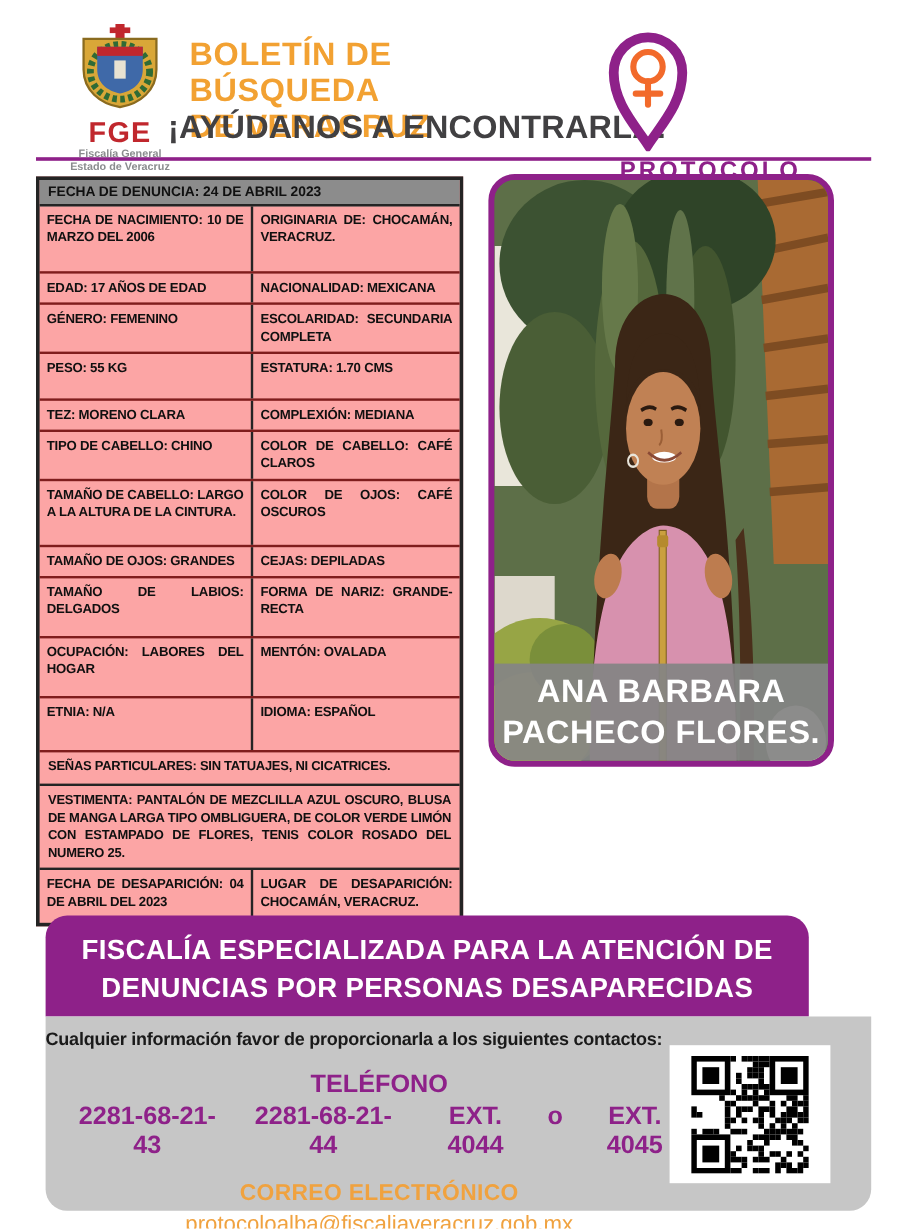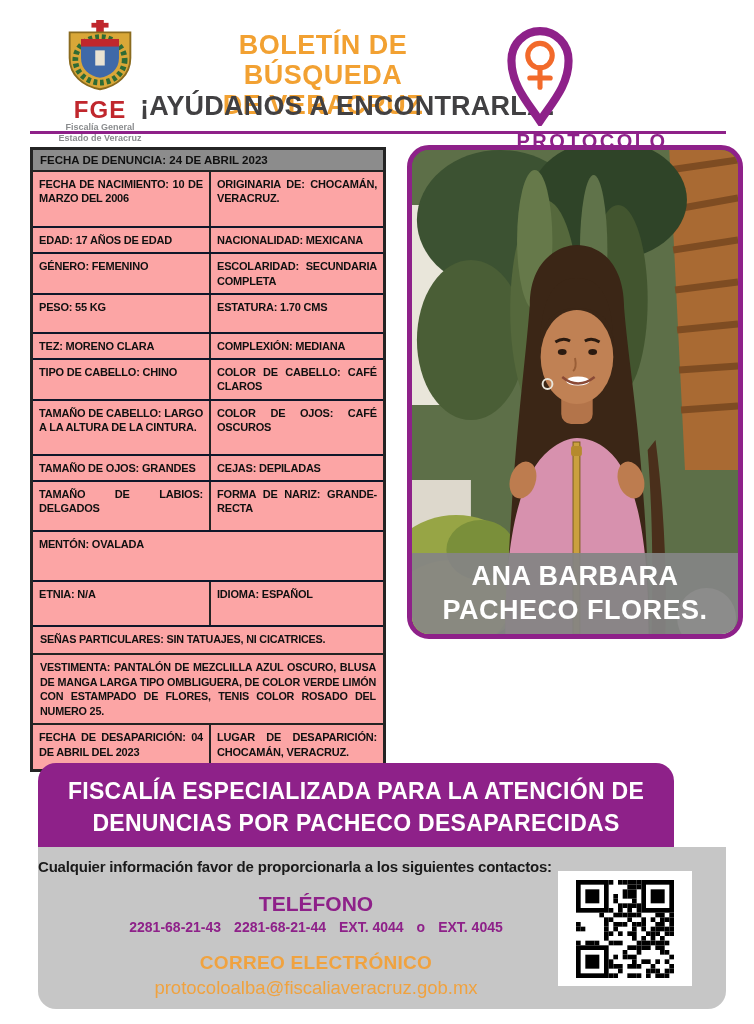--- a/index.html
+++ b/index.html
@@ -3,56 +3,56 @@
 <meta charset="utf-8">
 <style>
   * { margin:0; padding:0; box-sizing:border-box; }
   body { background:#ffffff; font-family:"Liberation Sans", sans-serif; }
   .page { position:relative; width:754px; height:1024px; background:#ffffff; overflow:hidden; }
 
   
   .fge-logo { position:absolute; left:50px; top:20px; width:100px; text-align:center; }
   .fge-acronym { color:#C0272D; font-weight:bold; font-size:24px; letter-spacing:1px; line-height:0.95; margin-top:1px; }
   .fge-org { color:#8a8c8e; font-size:9px; font-weight:bold; line-height:1.2; }
-  .title-block { position:absolute; left:158px; top:30px; width:330px; text-align:center; }
+  .title-block { position:absolute; left:158px; top:30px; width:330px; }
   .title-line { color:#F2A132; font-weight:bold; font-size:27px; line-height:1.12; letter-spacing:0.5px; }
   .subtitle { position:absolute; left:140px; top:91px; width:420px; color:#414042; font-weight:bold; font-size:27px; letter-spacing:0.2px; white-space:nowrap; }
   .alba-logo { position:absolute; left:502px; top:24px; display:flex; align-items:flex-start;flex-direction:column; }
   .alba-text { margin-left:5px; width:170px; text-align:center; }
   .alba-protocolo { color:#8E2189; font-weight:bold; font-size:20px; letter-spacing:2.5px; }
   .alba-pill { display:flex; align-items:stretch; border:3px solid #8E2189; border-radius:15px; background:#fff; overflow:hidden; width:152px; height:29px; margin:3px auto 2px auto; }
   .alba-word { flex:1; text-align:center; color:#F26A2B; font-weight:bold; font-size:18px; letter-spacing:4px; line-height:23px;margin-top:34px; }
   .alba-search { width:46px; background:#8E2189; border-radius:11px; display:flex; align-items:center; justify-content:center; }
   .alba-veracruz { color:#15803d; font-weight:bold; font-size:21px; letter-spacing:2.5px; }
   .alba-tagline { color:#3a3a3a; font-weight:bold; font-size:6.8px; letter-spacing:0.3px; margin-top:1px; }
   .header-rule { position:absolute; left:30px; top:131px; width:696px; height:3px; background:#8E2189; }
 
   
   .info-table { position:absolute; left:30px; top:147px; width:356px; border:3px solid #242424; background:#fca5a5; }
   .t-header { background:#8C8C8C; border-bottom:2px solid #242424; padding:3px 7px; font-size:11.5px; font-weight:bold; color:#101010; min-height:22px; display:flex; align-items:center; }
-  .t-row { display:flex; border-bottom:2px solid #0f172a; align-items:stretch; }
+  .t-row { display:flex; border-bottom:2px solid #7f1d1d; align-items:stretch; }
   .t-row.last { border-bottom:none; }
   .t-cell { padding:5px 6px; font-size:11px; font-weight:bold; color:#101010; line-height:1.3; text-align:justify; letter-spacing:-0.2px; }
   .t-left { width:178px; border-right:2px solid #242424; }
   .t-right { flex:1; }
   .t-full { padding:5px 7px; font-size:10.8px; font-weight:bold; color:#101010; line-height:1.35; border-bottom:2px solid #242424; text-align:justify; letter-spacing:-0.2px; }
 
   
-  .photo-frame { position:absolute; left:407px; top:145px; width:336px; height:494px; border:5px solid #8E2189; border-radius:22px; overflow:hidden; background:#5d6f48; }
+  .photo-frame { position:absolute; left:407px; top:145px; width:288px; height:494px; border:5px solid #8E2189; border-radius:22px; overflow:hidden; background:#5d6f48; }
   .photo-frame svg.scene { width:100%; height:100%; display:block; }
   .photo-caption { position:absolute; left:0; right:0; bottom:0; height:81px; background:rgba(132,132,132,0.93); display:flex; flex-direction:column; align-items:center; justify-content:center; }
   .photo-caption div { color:#ffffff; font-weight:bold; font-size:27px; line-height:1.25; letter-spacing:0.5px; }
 
   
   .banner { position:absolute; left:38px; top:763px; width:636px; height:84px; background:#8E2189; border-radius:18px 18px 0 0; color:#ffffff; text-align:center; font-weight:bold; font-size:23px; line-height:1.4; padding-top:12px; letter-spacing:0.3px; }
   .contact { position:absolute; left:38px; top:847px; width:688px; height:162px; background:#C6C6C6; border-radius:0 0 18px 18px; }
   .contact-intro { text-align:left; font-weight:bold; font-size:15px; color:#1a1a1a; padding-top:11px; letter-spacing:-0.2px; }
   .contact-left { position:absolute; left:18px; top:45px; width:520px; text-align:center; }
   .phone-label { font-size:21px; font-weight:bold; color:#8E2189; }
-  .phone-row { display:flex; justify-content:center; gap:13px; font-size:14px; font-weight:bold; color:#8E2189; margin-top:3px;text-align:center; }
+  .phone-row { display:flex; justify-content:center; gap:13px; font-size:21px; font-weight:bold; color:#8E2189; margin-top:3px;text-align:center; }
   .email-label { margin-top:17px; font-size:19px; color:#F0A23F; font-weight:bold; letter-spacing:0.3px; }
   .email { font-size:18.5px; color:#F0A23F; margin-top:3px; }
   .qr-box { position:absolute; right:34px; top:24px; width:134px; height:115px; background:#ffffff; display:flex; align-items:center; justify-content:center; }
 </style>
 </head>
 <body>
 
 <div class="page">
 
   <div class="fge-logo">
@@ -138,20 +138,21 @@
     </div>
     <div class="t-row" style="min-height:26px">
       <div class="t-cell t-left">TAMAÑO DE OJOS: GRANDES</div>
       <div class="t-cell t-right">CEJAS: DEPILADAS</div>
     </div>
     <div class="t-row" style="min-height:50px">
       <div class="t-cell t-left">TAMAÑO DE LABIOS: DELGADOS</div>
       <div class="t-cell t-right">FORMA DE NARIZ: GRANDE-RECTA</div>
     </div>
     <div class="t-row" style="min-height:50px">
+      <div class="t-cell t-left">OCUPACIÓN: LABORES DEL HOGAR</div>
       <div class="t-cell t-right">MENTÓN: OVALADA</div>
     </div>
     <div class="t-row" style="min-height:45px">
       <div class="t-cell t-left">ETNIA: N/A</div>
       <div class="t-cell t-right">IDIOMA: ESPAÑOL</div>
     </div>
 
     <div class="t-full" style="min-height:28px">SEÑAS PARTICULARES: SIN TATUAJES, NI CICATRICES.</div>
     <div class="t-full" style="min-height:57px">VESTIMENTA: PANTALÓN DE MEZCLILLA AZUL OSCURO, BLUSA DE MANGA LARGA TIPO OMBLIGUERA, DE COLOR VERDE LIMÓN CON ESTAMPADO DE FLORES, TENIS COLOR ROSADO DEL NUMERO 25.</div>
 
@@ -200,21 +201,21 @@
       <circle cx="138" cy="234" r="5" fill="none" stroke="#e8e4da" stroke-width="2"></circle>
     </svg>
     <div class="photo-caption">
       <div>ANA BARBARA</div>
       <div>PACHECO FLORES.</div>
     </div>
   </div>
 
   <div class="banner">
     <div>FISCALÍA ESPECIALIZADA PARA LA ATENCIÓN DE</div>
-    <div>DENUNCIAS POR PACHECO DESAPARECIDAS</div>
+    <div>DENUNCIAS POR PERSONAS DESAPARECIDAS</div>
   </div>
 
   <div class="contact">
     <div class="contact-intro">Cualquier información favor de proporcionarla a los siguientes contactos:</div>
     <div class="contact-left">
       <div class="phone-label">TELÉFONO</div>
       <div class="phone-row">
         <span>2281-68-21-43</span>
         <span>2281-68-21-44</span>
         <span>EXT. 4044</span>

